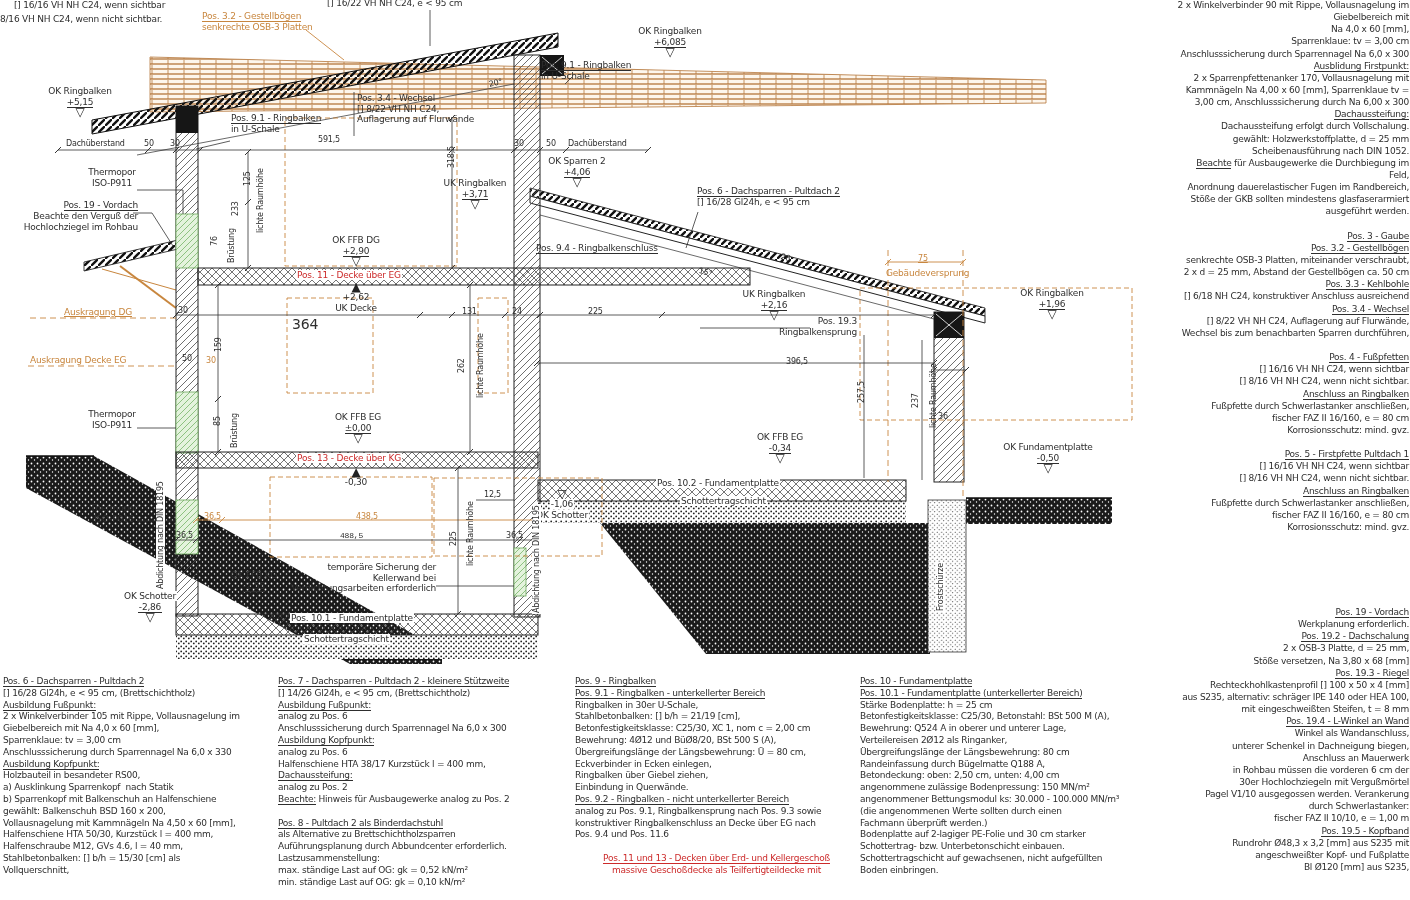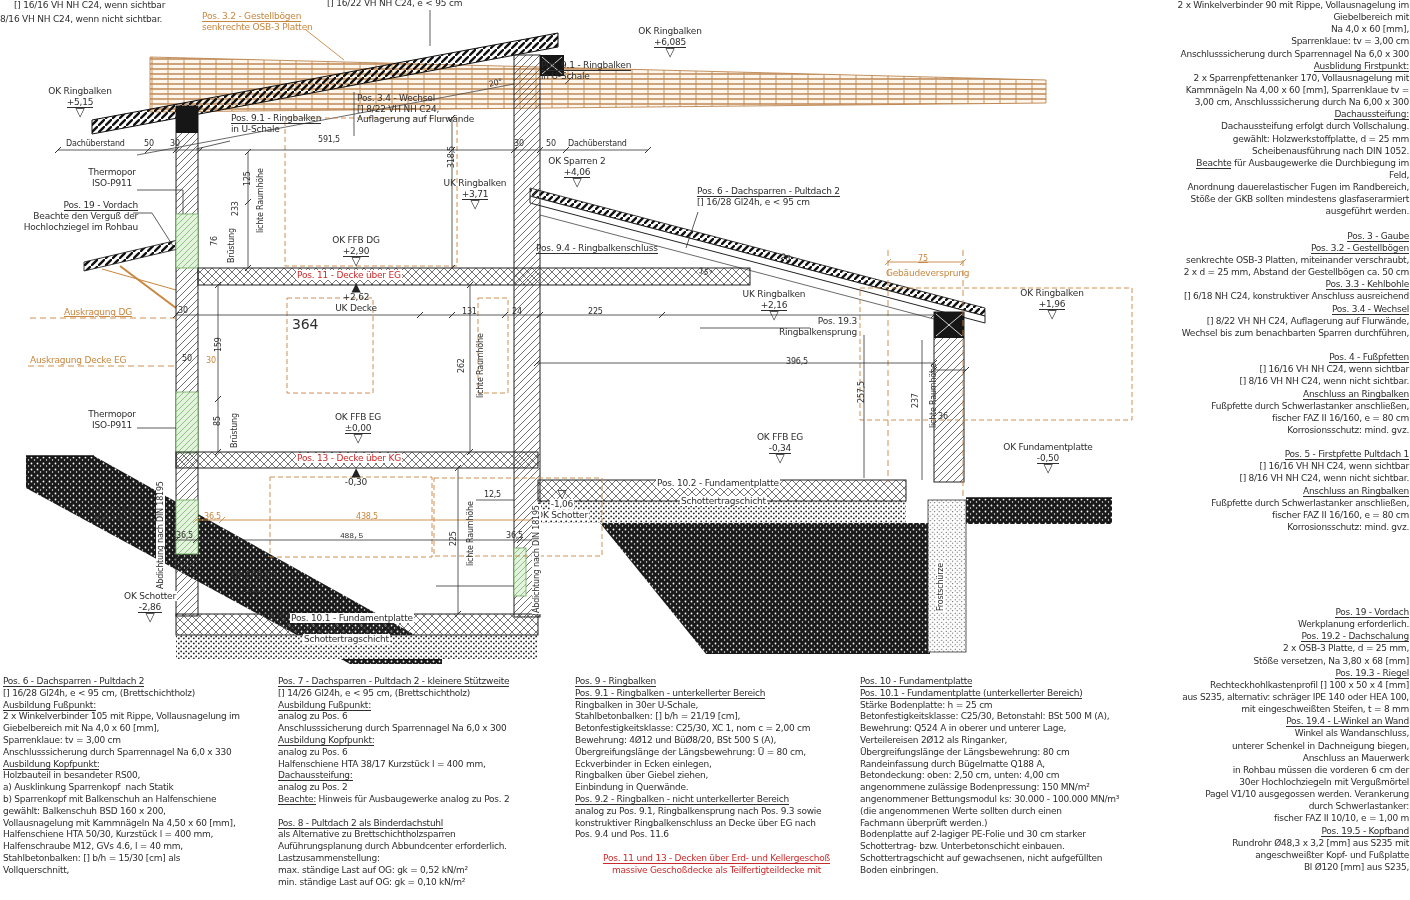--- a/index.html
+++ b/index.html
@@ -231,20 +231,21 @@
       <div class="ann" style="left: 648px; top: 478px; margin-left: 8px;"><div class="al"><span class="bg">Pos. 10.2 - Fundamentplatte</span></div></div>
       <div class="ann" style="left: 680px; top: 496px;"><div class="al"><span class="bg">Schottertragschicht</span></div></div>
       <div class="ann ac" style="left: 530px; top: 490px; width: 64px;"><div class="tri">▽</div><div class="al"><span class="bg">-1,06</span></div><div class="al"><span class="bg">OK Schotter</span></div></div>
       <div class="ann o" style="left: 204px; top: 512px; font-size: 8px;"><div class="al"><span class="">36,5</span></div></div>
       <div class="ann o" style="left: 356px; top: 512px; font-size: 8px;"><div class="al"><span class="">438,5</span></div></div>
       <div class="ann" style="left: 176px; top: 531px; font-size: 8px;"><div class="al"><span class="">36,5</span></div></div>
       <div class="ann" style="left: 340px; top: 531px; font-size: 8px; font-family: Liberation Mono, monospace;"><div class="al"><span class="">488,5</span></div></div>
       <div class="ann" style="left: 506px; top: 531px; font-size: 8px;"><div class="al"><span class="">36,5</span></div></div>
       <div class="ann" style="left: 449px; top: 546px; font-size: 8px; transform: rotate(-90deg);"><div class="al"><span class="">225</span></div></div>
       <div class="ann" style="left: 466px; top: 566px; font-size: 8px; transform: rotate(-90deg);"><div class="al"><span class="">lichte Raumhöhe</span></div></div>
+      <div class="ann ar" style="left: 266px; top: 562px; width: 170px;"><div class="al"><span class="">temporäre Sicherung der</span></div><div class="al"><span class="">Kellerwand bei</span></div><div class="al"><span class="">Verdichtungsarbeiten erforderlich</span></div></div>
       <div class="ann ac" style="left: 222px; top: 570px; width: 64px;"><div class="al"><span class="">OK FFB KG</span></div><div class="al"><span class="u ">-2,55</span></div><div class="tri">▽</div></div>
       <div class="ann ac" style="left: 118px; top: 591px; width: 64px;"><div class="al"><span class="bg">OK Schotter</span></div><div class="al"><span class="u bg">-2,86</span></div><div class="tri">▽</div></div>
       <div class="ann" style="left: 290px; top: 613px;"><div class="al"><span class="bg">Pos. 10.1 - Fundamentplatte</span></div></div>
       <div class="ann" style="left: 303px; top: 634px;"><div class="al"><span class="bg">Schottertragschicht</span></div></div>
       <div class="ann ac" style="left: 86px; top: 503px; width: 56px;"><div class="al"><span class="">Thermopor</span></div><div class="al"><span class="">ISO-P016</span></div></div>
       <div class="ann" style="left: 156px; top: 590px; font-size: 8px; transform: rotate(-90deg);"><div class="al"><span class="bg">Abdichtung nach DIN 18195</span></div></div>
       <div class="ann" style="left: 532px; top: 614px; font-size: 8px; transform: rotate(-90deg);"><div class="al"><span class="bg">Abdichtung nach DIN 18195</span></div></div>
       <div class="ann" style="left: 936px; top: 612px; font-size: 8px; transform: rotate(-90deg);"><div class="al"><span class="bg">Frostschürze</span></div></div>
       <div class="ann" style="left: 700px; top: 266px; font-size: 8px; transform: rotate(15deg);"><div class="al"><span class="">15°</span></div></div>
       <div class="ann" style="left: 782px; top: 252px; font-size: 8px; transform: rotate(15deg);"><div class="al"><span class="">28</span></div></div>

